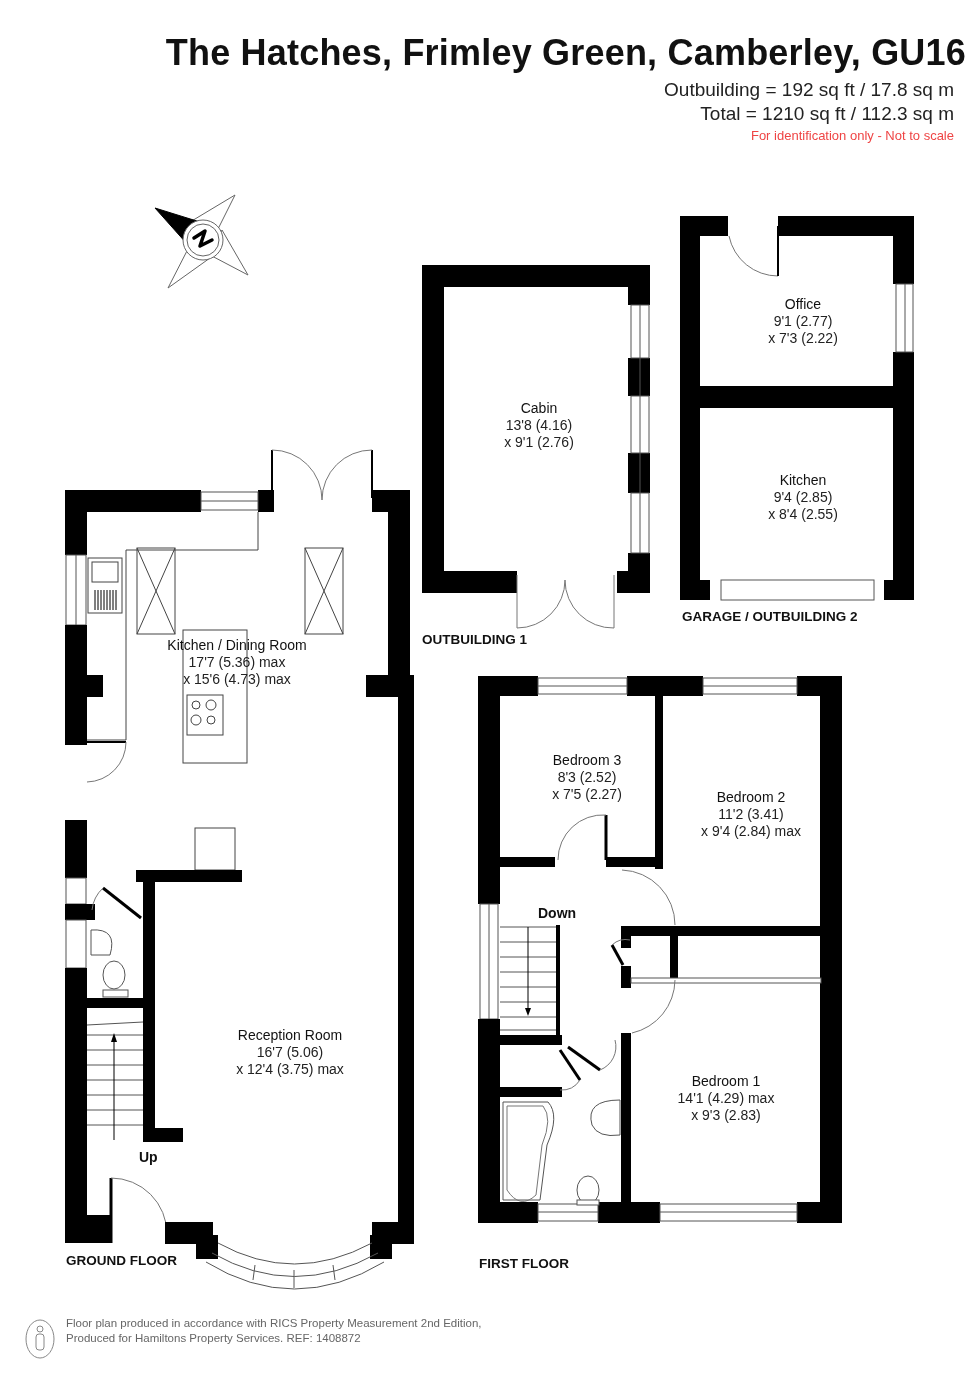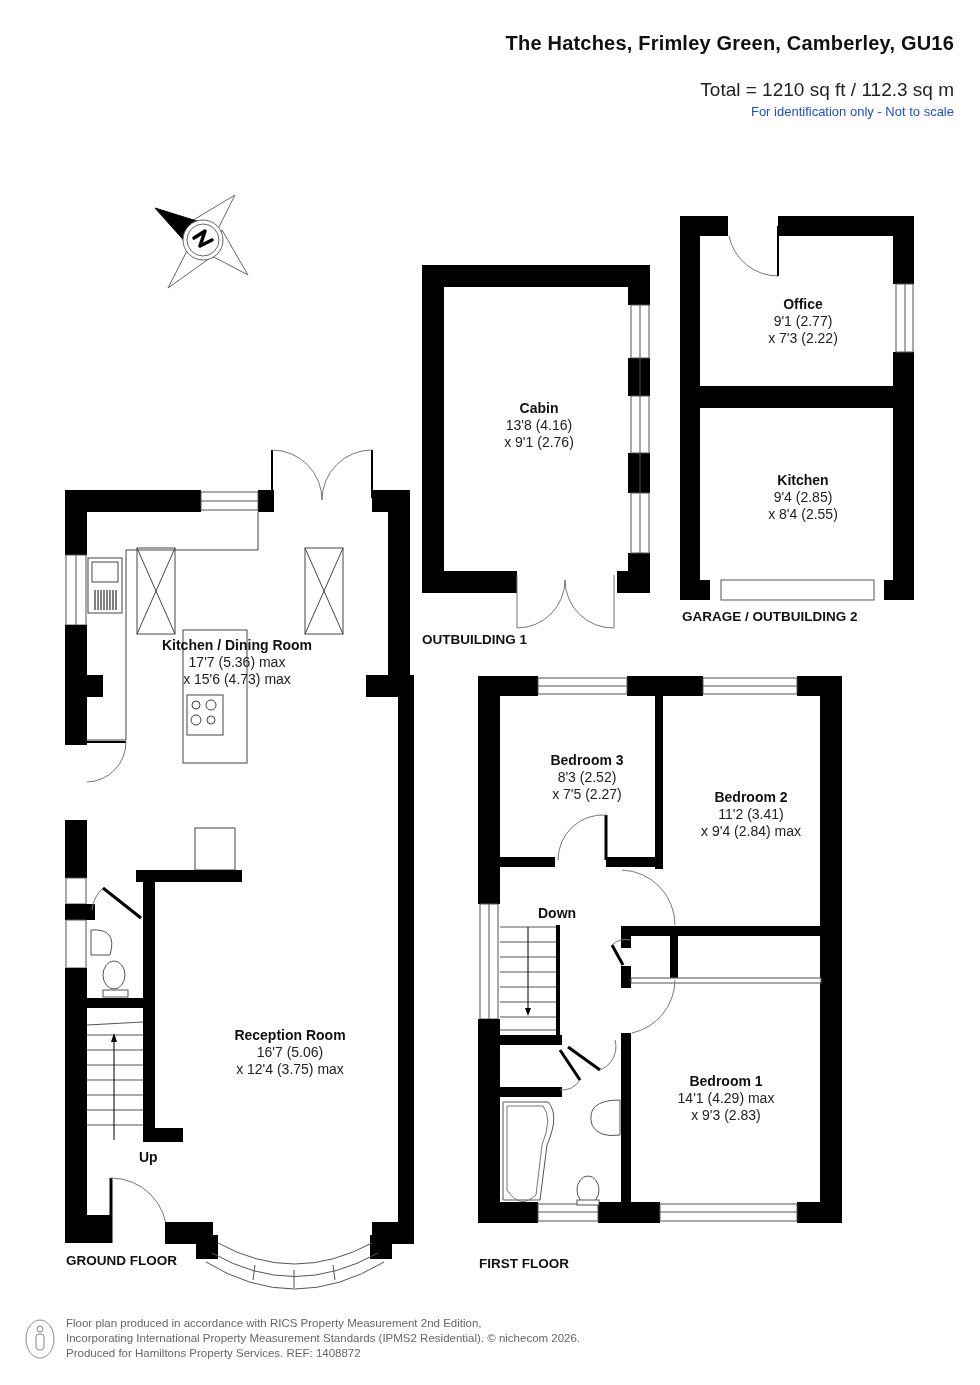--- a/index.html
+++ b/index.html
@@ -1,32 +1,33 @@
 <!DOCTYPE html>
 <html><head>
 <meta charset="utf-8">
 <style>
   html,body{margin:0;padding:0;background:#fff;}
   body{width:980px;height:1385px;position:relative;overflow:hidden;font-family:"Liberation Sans",sans-serif;color:#111;}
-  .title{position:absolute;right:26px;top:32px;font-size:20px;font-weight:bold;letter-spacing:0.2px;white-space:nowrap;}
+  .title{position:absolute;right:14px;top:32px;font-size:36px;font-weight:bold;letter-spacing:0.2px;white-space:nowrap;}
   .areas{position:absolute;right:26px;top:78px;text-align:right;font-size:19px;line-height:24px;color:#222;}
-  .areas .small{font-size:13px;line-height:20px;color:#1d4ed8;}
+  .areas .small{font-size:13px;line-height:20px;color:#ef4444;}
   svg.plan{position:absolute;left:0;top:0;}
   .lbl{position:absolute;text-align:center;font-size:14px;line-height:17px;color:#222;white-space:nowrap;transform:translateX(-50%);}
-  .lbl b{display:block;font-weight:bold;color:#111;}
+  .lbl b{display:block;font-weight:normal;color:#111;}
   .floor{position:absolute;font-size:13.5px;font-weight:bold;color:#111;white-space:nowrap;}
   .footer{position:absolute;left:66px;top:1316px;font-size:11.5px;line-height:15px;color:#666;}
   .footer-icon{position:absolute;left:24px;top:1318px;}
   .stairlbl{position:absolute;font-size:14px;font-weight:bold;color:#111;padding-left:32px;}
 </style>
 </head>
 <body>
 
 <div class="title">The Hatches, Frimley Green, Camberley, GU16</div>
 <div class="areas">
+  <div>Outbuilding = 192 sq ft / 17.8 sq m</div>
   <div>Total = 1210 sq ft / 112.3 sq m</div>
   <div class="small">For identification only - Not to scale</div>
 </div>
 
 <svg class="plan" width="980" height="1385" viewBox="0 0 980 1385">
 
   <g stroke="#666" stroke-width="1" fill="#fff">
     <polygon points="235,195 215,235 190,222"></polygon>
     <polygon points="248,275 210,255 222,230"></polygon>
     <polygon points="168,288 190,245 210,258"></polygon>
@@ -292,15 +293,14 @@
 <div class="floor" style="left:66px;top:1253px;">GROUND FLOOR</div>
 <div class="floor" style="left:479px;top:1256px;">FIRST FLOOR</div>
 
 <svg class="footer-icon" width="32" height="42" viewBox="0 0 32 42">
   <ellipse cx="16" cy="21" rx="14" ry="19" fill="none" stroke="#888" stroke-width="1"></ellipse>
   <circle cx="16" cy="11" r="3" fill="none" stroke="#888"></circle>
   <rect x="12" y="16" width="8" height="16" rx="3" fill="none" stroke="#888"></rect>
 </svg>
 <div class="footer">
   <div>Floor plan produced in accordance with RICS Property Measurement 2nd Edition,</div>
-  <div>Incorporating International Property Measurement Standards (IPMS2 Residential).   © nichecom 2026.</div>
   <div>Produced for Hamiltons Property Services.   REF:  1408872</div>
 </div>
 
 </body></html>

